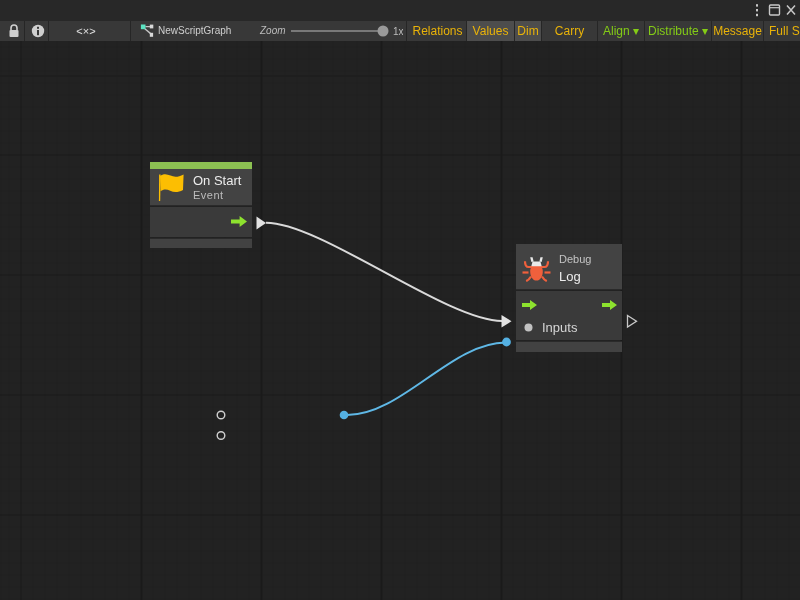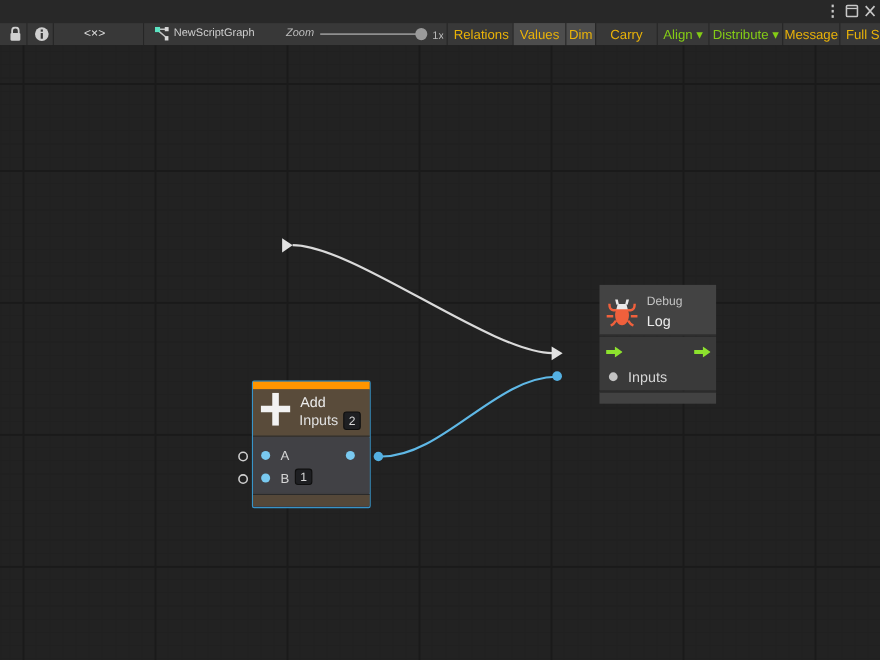--- a/index.html
+++ b/index.html
@@ -44,21 +44,21 @@
 
 #n1 { left:150px; top:121px; width:102px; height:86px; }
 #n1 .strip { top:0; height:7px; background:#8cc152; }
 #n1 .hdr { top:7px; height:37px; background:#434343; border-bottom:1px solid #2a2a2a; }
 #n1 .body { top:45px; height:30px; background:#3a3a3a; }
 #n1 .ftr { top:76px; height:10px; background:#424242; border-top:1px solid #2a2a2a; }
 #n1 .t1 { position:absolute; left:43px; top:11px; font-size:13px; color:#ececec; }
 #n1 .t2 { position:absolute; left:43px; top:27px; font-size:11px; letter-spacing:0.5px; color:#bdbdbd; }
 
 
-#n2 { left:516px; top:218px; width:106px; height:108px;margin-left:29px; }
+#n2 { left:516px; top:203px; width:106px; height:108px; }
 #n2 .hdr { top:0; height:46px; background:#434343; border-bottom:1px solid #2a2a2a; }
 #n2 .body { top:47px; height:49px; background:#3a3a3a; }
 #n2 .ftr { top:97px; height:11px; background:#424242; border-top:1px solid #2a2a2a; }
 #n2 .t1 { position:absolute; left:43px; top:9px; font-size:11px; color:#c4c4c4; }
 #n2 .t2 { position:absolute; left:43px; top:25px; font-size:13px; color:#ececec; }
 #n2 .msg { position:absolute; left:26px; top:76px; font-size:13px; color:#d6d6d6; }
 
 
 #n3 { left:229px; top:305px; width:108px; height:116px; border:1.5px solid #3794c8; border-radius:2px; background:#414145; }
 #n3 .strip { top:0; height:7px; background:#ff9500; }
@@ -89,20 +89,35 @@
       <circle cx="506.5" cy="301" r="4.4" fill="#54b0e2"></circle>
 
       <circle cx="344" cy="374" r="4.3" fill="#54b0e2"></circle>
 
       <circle cx="221" cy="374" r="3.8" fill="none" stroke="#cfcfcf" stroke-width="1.4"></circle>
       <circle cx="221" cy="394.5" r="3.8" fill="none" stroke="#cfcfcf" stroke-width="1.4"></circle>
 
       <path d="M 627.5 274.5 L 636.5 280.2 L 627.5 286 Z" fill="none" stroke="#c8c8c8" stroke-width="1.3"></path>
     </svg>
 
+    <div class="node" id="n1">
+      <div class="strip"></div>
+      <div class="hdr"></div>
+      <div class="body"></div>
+      <div class="ftr"></div>
+      <svg style="position:absolute;left:8px;top:11px" width="28" height="29" viewBox="0 0 28 29">
+        <path d="M1.1 1.5 L2.6 1.5 L2.2 28 L0.9 28 Z" fill="#fcbe02"></path>
+        <path d="M2 3 C 5.5 0.4, 9 1, 12.5 2.6 C 16 4.2, 20 4.4, 25.6 1.4 L 25 16.9 C 19.8 19.7, 15.8 19.3, 12.2 17.7 C 8.7 16.1, 5.5 16, 2.6 18.2 Z" fill="#fcbe02"></path>
+      </svg>
+      <div class="t1">On Start</div>
+      <div class="t2">Event</div>
+      <svg style="position:absolute;left:81px;top:54px" width="16" height="11" viewBox="0 0 16 11">
+        <path d="M0 3.4 L8.6 3.4 L8.6 0 L16 5.5 L8.6 11 L8.6 7.6 L0 7.6 Z" fill="#8de22e"></path>
+      </svg>
+    </div>
 
     <div class="node" id="n2">
       <div class="hdr"></div>
       <div class="body"></div>
       <div class="ftr"></div>
       <svg style="position:absolute;left:6px;top:11px" width="29" height="27" viewBox="0 0 29 27">
         <g stroke="#f0603c" stroke-width="2.2" fill="none">
           <path d="M3 6.2 C 3 9.8, 4 12, 6.5 12 L 22.5 12 C 25 12, 26 9.8, 26 6.2"></path>
           <path d="M0.5 17.5 L 6.5 17.5"></path>
           <path d="M22.5 17.5 L 28.5 17.5"></path>
@@ -123,40 +138,20 @@
       </svg>
       <svg style="position:absolute;left:86px;top:56px" width="15" height="10" viewBox="0 0 15 10">
         <path d="M0 3.1 L8 3.1 L8 0 L15 5 L8 10 L8 6.9 L0 6.9 Z" fill="#8de22e"></path>
       </svg>
       <svg style="position:absolute;left:8px;top:79px" width="9" height="9" viewBox="0 0 9 9">
         <circle cx="4.5" cy="4.5" r="4" fill="#c2c2c2"></circle>
       </svg>
       <div class="msg">Inputs</div>
     </div>
 
-    <div class="node" id="n3">
-      <div class="strip"></div>
-      <div class="hdr"></div>
-      <div class="body"></div>
-      <div class="ftr"></div>
-      <svg style="position:absolute;left:7px;top:10px" width="27" height="30" viewBox="0 0 27 30">
-        <path d="M10.5 0 L16.5 0 L16.5 11.8 L27 11.8 L27 17.8 L16.5 17.8 L16.5 30 L10.5 30 L10.5 17.8 L0 17.8 L0 11.8 L10.5 11.8 Z" fill="#f2f2f2"></path>
-      </svg>
-      <div class="t1">Add</div>
-      <div class="t2">Inputs</div>
-      <div class="vfield" style="left:82px; top:27px; width:16px; height:17px; line-height:16px;">2</div>
-      <svg style="position:absolute;left:0;top:51px" width="108" height="50" viewBox="0 0 108 50">
-        <circle cx="11.5" cy="16" r="4.1" fill="#79c9f0"></circle>
-        <circle cx="88.5" cy="16" r="4.1" fill="#79c9f0"></circle>
-        <circle cx="11.5" cy="36.5" r="4.1" fill="#79c9f0"></circle>
-      </svg>
-      <div class="plab" style="left:25px; top:60px;">A</div>
-      <div class="plab" style="left:25px; top:81px;">B</div>
-      <div class="vfield" style="left:38px; top:79px; width:16px; height:15px; line-height:14px;">1</div>
-    </div>
   </div>
 
   <div id="tabbar">
     <svg id="winbtns" style="position:absolute; right:0px; top:0;" width="60" height="21" viewBox="0 0 60 21">
       <g fill="#c8c8c8">
         <rect x="16" y="4.2" width="2" height="2.4"></rect>
         <rect x="16" y="9" width="2" height="2.4"></rect>
         <rect x="16" y="13.8" width="2" height="2.4"></rect>
       </g>
       <g stroke="#c8c8c8" fill="none">

